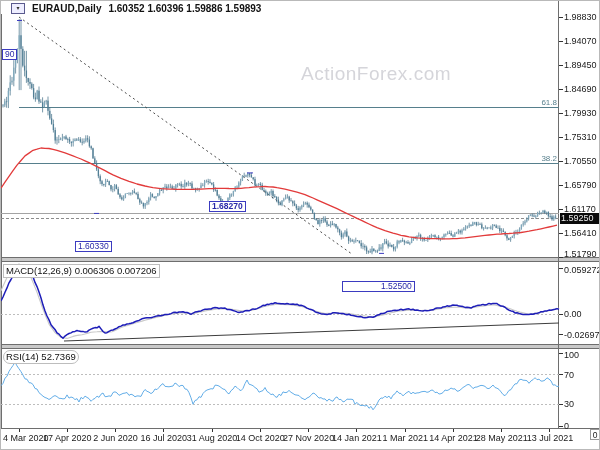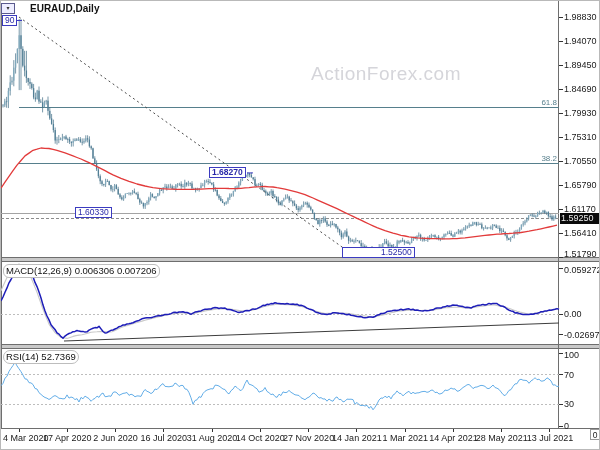--- a/index.html
+++ b/index.html
@@ -1,28 +1,28 @@
 <!DOCTYPE html>
 <html><head>
 <meta charset="utf-8">
 <style>
   html,body{margin:0;padding:0;background:#fff;}
   .wrap{position:relative;width:600px;height:450px;background:#fff;overflow:hidden;
         font-family:"Liberation Sans",sans-serif;border:1px solid #b9b9b9;box-sizing:border-box;}
-  .titlebar{position:absolute;left:0;top:1px;height:12px;display:flex;align-items:center;gap:15px;z-index:5;}
+  .titlebar{position:absolute;left:10px;top:1px;height:12px;display:flex;align-items:center;gap:7px;z-index:5;}
   .chart-icon{display:inline-block;width:12px;height:9px;border:1px solid #5a5a8e;background:#eef;
               font-size:6px;line-height:8px;text-align:center;color:#333;}
   .t-sym{font-size:10px;font-weight:700;color:#111;}
   .t-ohlc{font-size:10px;font-weight:700;color:#111;}
-  .wm{position:absolute;left:300px;top:62px;width:170px;text-align:center;font-size:19px;
+  .wm{position:absolute;left:300px;top:62px;width:170px;text-align:left;font-size:19px;
       color:#d5d5da;z-index:1;letter-spacing:0.5px;}
   svg.canvas{position:absolute;left:0;top:0;z-index:2;}
   svg text{font-family:"Liberation Sans",sans-serif;}
   .pbox{position:absolute;z-index:4;border:1px solid #3b3bc0;background:#fff;color:#2828a8;
-        font-size:8.5px;line-height:9px;padding:0 2px;white-space:nowrap;}
+        font-size:8.5px;line-height:9px;padding:0 2px;white-space:nowrap;margin-top:34px;}
   .ptag{position:absolute;z-index:4;left:559px;width:39px;background:#0a0a0a;color:#ececec;
         font-size:9px;line-height:11px;padding:0 1px;text-align:left;}
   .plabel{position:absolute;z-index:4;left:2px;font-size:9.5px;color:#111;background:#fff;
           border:1px solid #bdbdbd;padding:0 2px;line-height:12px;white-space:nowrap;}
 </style>
 </head>
 <body>
 
 <div class="wrap">
   <div class="wm">ActionForex.com</div>
@@ -734,23 +734,24 @@
       <text x="594" y="436.5" text-anchor="middle" font-size="8.5" fill="#1a1a1a">0</text>
       <line x1="246" y1="171.91711999999993" x2="252" y2="171.91711999999993" stroke="#3b3bc0" stroke-width="1"></line>
       <line x1="93" y1="212.427" x2="98" y2="212.427" stroke="#3b3bc0" stroke-width="1"></line>
       <line x1="378" y1="252.37566" x2="383" y2="252.37566" stroke="#3b3bc0" stroke-width="1"></line>
       <line x1="16" y1="19.5" x2="21" y2="19.5" stroke="#3b3bc0" stroke-width="1"></line>
     </svg>
 
   <div class="titlebar">
     <span class="chart-icon">▾</span>
     <span class="t-sym">EURAUD,Daily</span>
+    <span class="t-ohlc">1.60352 1.60396 1.59886 1.59893</span>
   </div>
 
   <div class="pbox" id="box90" style="left: 1px; top: 14px;">90</div>
   <div class="pbox" id="boxRes" style="left: 208px; top: 166px; font-weight: bold;">1.68270</div>
   <div class="pbox" id="boxLvl" style="left: 74px; top: 206px;">1.60330</div>
   <div class="pbox" id="boxSup" style="left: 341px; top: 246px; padding-left: 38px;">1.52500</div>
   <div class="ptag" id="tagCur" style="left: 559px; top: 212px;">1.59250</div>
 
-  <div class="plabel" id="lblMacd" style="left: 2px; top: 263px; border-radius: 6px;">MACD(12,26,9) 0.006306 0.007206</div>
+  <div class="plabel" id="lblMacd" style="left: 2px; top: 263px;">MACD(12,26,9) 0.006306 0.007206</div>
   <div class="plabel" id="lblRsi" style="left: 2px; top: 349px; border-radius: 7px;">RSI(14) 52.7369</div>
 </div>
 
 </body></html>

